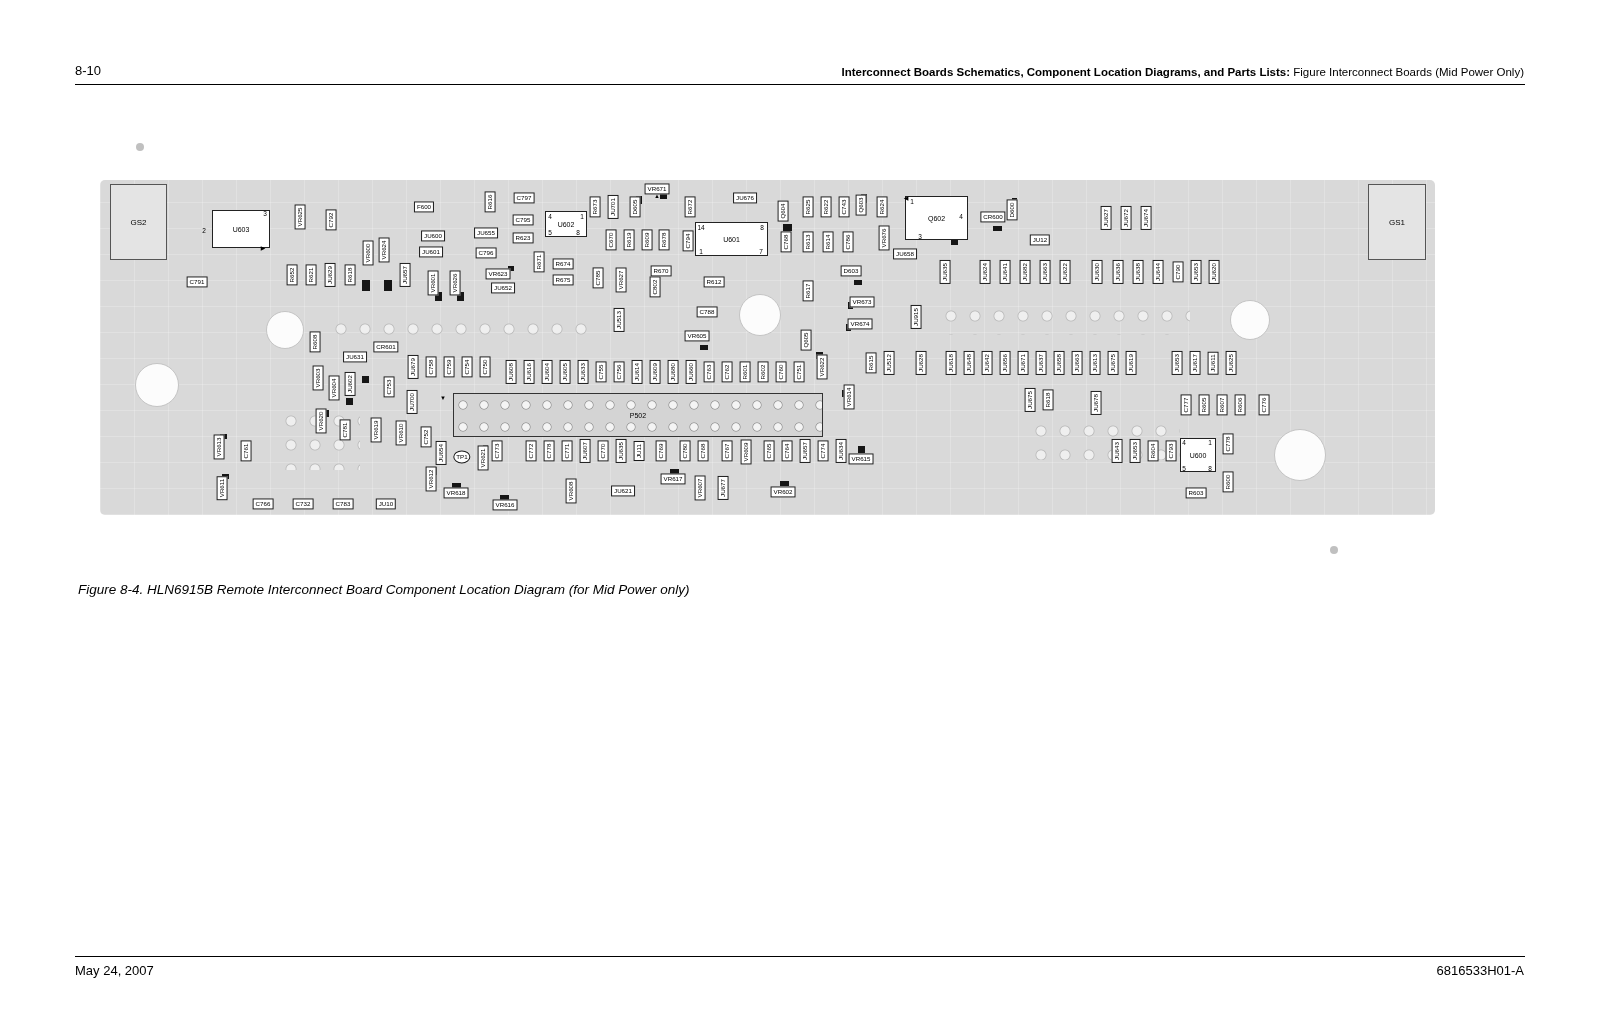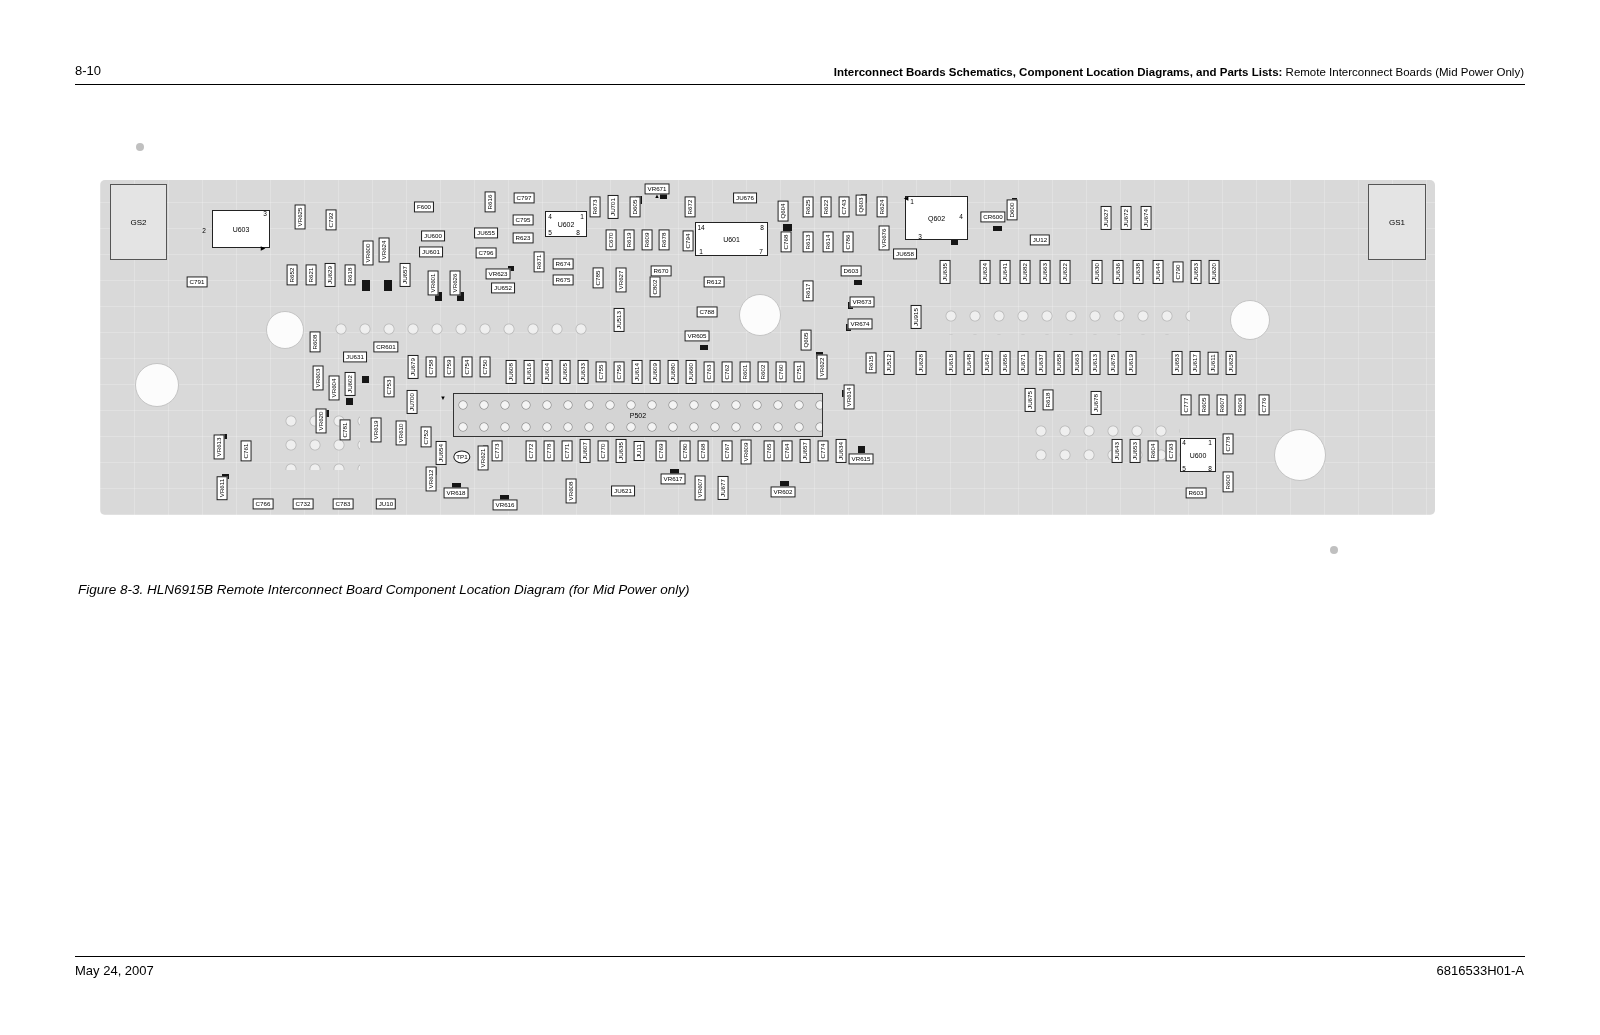--- a/index.html
+++ b/index.html
@@ -32,21 +32,21 @@
   .comp.round{border-radius:50%;padding:2px}
   .pin{position:absolute;transform:translate(-50%,-50%);font-size:6.5px;z-index:4}
   .mark{position:absolute;background:#161616;z-index:2}
   .tri{position:absolute;transform:translate(-50%,-50%);font-size:6px;z-index:4}
   .dot{position:absolute;border-radius:50%;background:#c0c0c0}
 </style>
 </head>
 <body>
 
 <div class="hdr-left">8-10</div>
-<div class="hdr-right"><b>Interconnect Boards Schematics, Component Location Diagrams, and Parts Lists:</b><span> Remote Interconnect Boards (Mid Power Only)</span></div>
+<div class="hdr-right"><b>Interconnect Boards Schematics, Component Location Diagrams, and Parts Lists:</b><span> Figure Interconnect Boards (Mid Power Only)</span></div>
 <div class="rule top"></div>
 
 <div class="board">
     <div class="hole" style="left: 166px; top: 131px; width: 38px; height: 38px;"></div>
     <div class="hole" style="left: 35px; top: 183px; width: 44px; height: 44px;"></div>
     <div class="hole" style="left: 639px; top: 114px; width: 42px; height: 42px;"></div>
     <div class="hole" style="left: 1130px; top: 120px; width: 40px; height: 40px;"></div>
     <div class="hole" style="left: 1174px; top: 249px; width: 52px; height: 52px;"></div>
     <div class="pads" style="left: 230px; top: 138px; width: 260px; height: 26px;"></div>
     <div class="pads" style="left: 840px; top: 125px; width: 250px; height: 30px;"></div>
@@ -300,20 +300,20 @@
     <div class="mark" style="left: 646px; top: 260px; width: 5px; height: 9px;"></div>
     <div class="mark" style="left: 383px; top: 265px; width: 5px; height: 9px;"></div>
     <div class="mark" style="left: 912px; top: 18px; width: 5px; height: 8px;"></div>
     <div class="mark" style="left: 851px; top: 60px; width: 7px; height: 5px;"></div>
     <div class="tri" style="left: 343px; top: 218px;">▼</div>
     <div class="tri" style="left: 806px; top: 17px;">◀</div>
     <div class="tri" style="left: 163px; top: 67px;">▶</div>
     <div class="tri" style="left: 557px; top: 16px;">▲</div>
   </div>
 
-<div class="caption">Figure 8-3. HLN6915B Remote Interconnect Board Component Location Diagram (for Mid Power only)</div>
+<div class="caption">Figure 8-4. HLN6915B Remote Interconnect Board Component Location Diagram (for Mid Power only)</div>
 
 <div class="rule bottom"></div>
 <div class="ftr-left">May 24, 2007</div>
 <div class="ftr-right">6816533H01-A</div>
 
 <div class="dot" style="left:136px;top:143px;width:8px;height:8px"></div>
 <div class="dot" style="left:1330px;top:546px;width:8px;height:8px"></div>
 
 </body></html>

